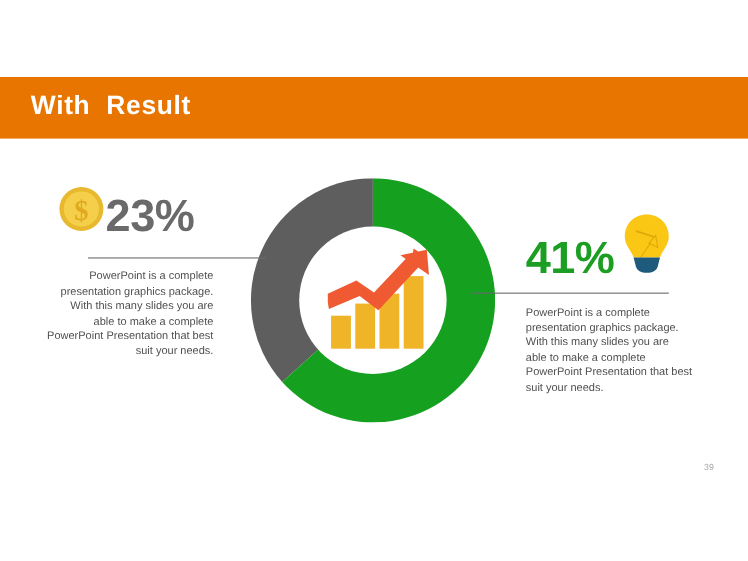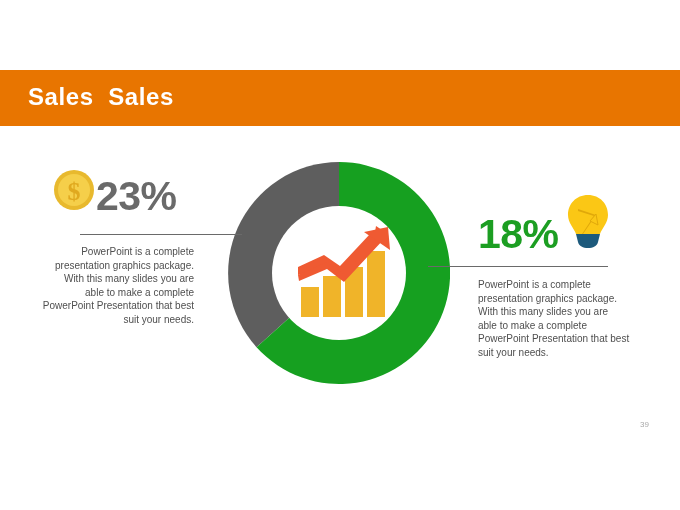--- a/index.html
+++ b/index.html
@@ -162,21 +162,21 @@
     font-size: 8px;
     color: #a8a8a8;
   }
 </style>
 </head>
 <body>
 
 <div id="slide">
 
   <div id="title-banner"></div>
-  <div id="page-title">Sales  Sales</div>
+  <div id="page-title">With  Result</div>
 
   <div id="donut-chart">
     <svg width="222" height="222" viewBox="0 0 222 222" aria-hidden="true">
 
       <path d="M 111 111 L 111 0 A 111 111 0 0 0 28.54 185.17 Z" fill="#5e5e5e"></path>
 
       <path d="M 111 111 L 111 0 A 111 111 0 1 1 28.54 185.17 Z" fill="#16a020"></path>
       <circle cx="111" cy="111" r="67" fill="#ffffff"></circle>
     </svg>
   </div>
@@ -215,21 +215,21 @@
 
   <div id="right-stat">
     <div id="bulb-icon">
       <svg width="46" height="56" viewBox="0 0 46 56" aria-hidden="true">
         <path d="M 23 2 C 11 2 3 11 3 22 C 3 30 9 35 11 41 L 35 41 C 37 35 43 30 43 22 C 43 11 35 2 23 2 Z" fill="#fbc715"></path>
         <path d="M 13 16 L 31 22 L 18 41 L 17 41 L 29 23 L 13 18 Z" fill="#e0a80a"></path>
         <path d="M 31 21 L 33 32 L 25 28 Z" fill="#fbc715" stroke="#e0a80a" stroke-width="1"></path>
         <path d="M 11 41 L 35 41 L 33 49 C 32 53 28 55 23 55 C 18 55 14 53 13 49 Z" fill="#1d5a7c"></path>
       </svg>
     </div>
-    <div id="right-percent">18%</div>
+    <div id="right-percent">41%</div>
     <div id="right-rule"></div>
     <div id="right-body">PowerPoint is a complete
 presentation graphics package.
 With this many slides you are
 able to make a complete
 PowerPoint Presentation that best
 suit your needs.</div>
   </div>
 
   <div id="page-number">39</div>

